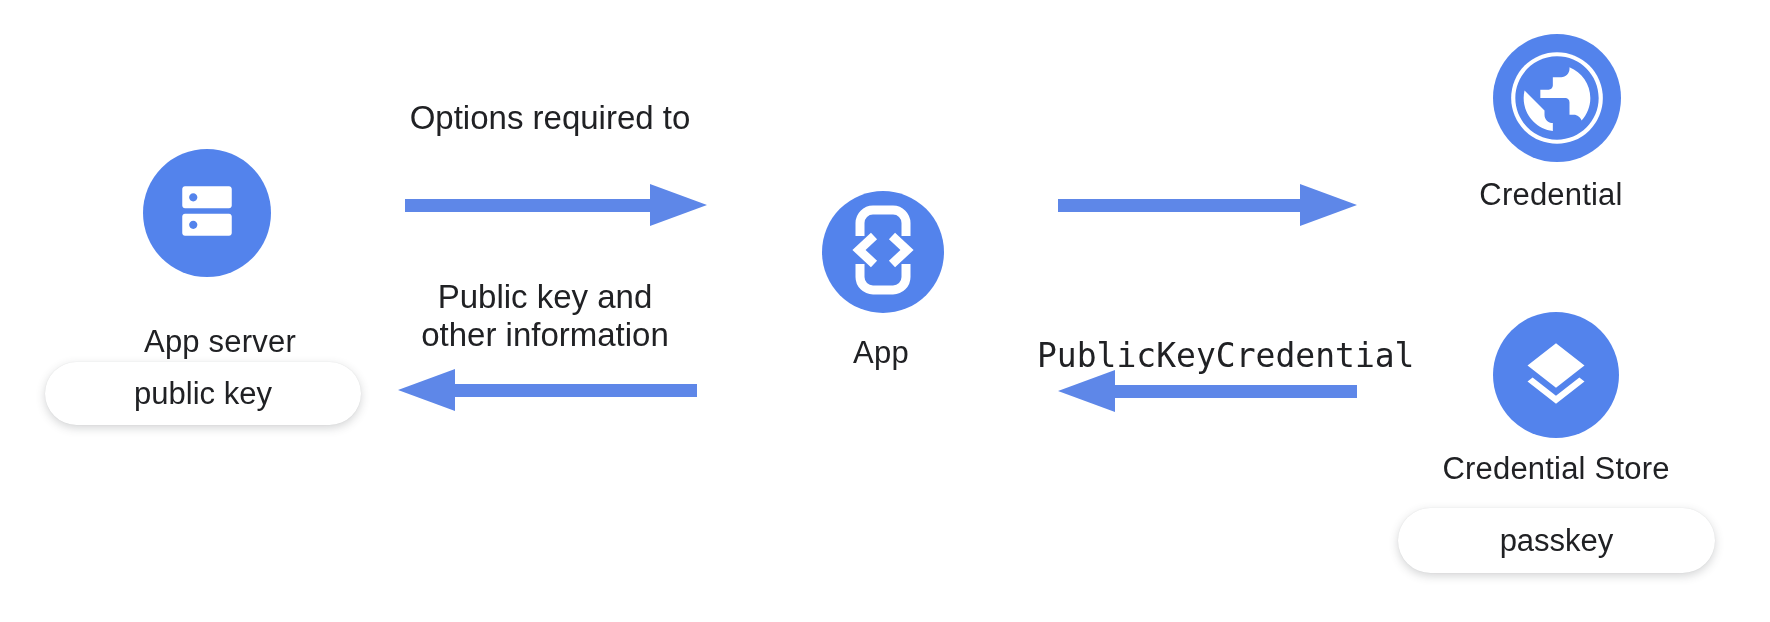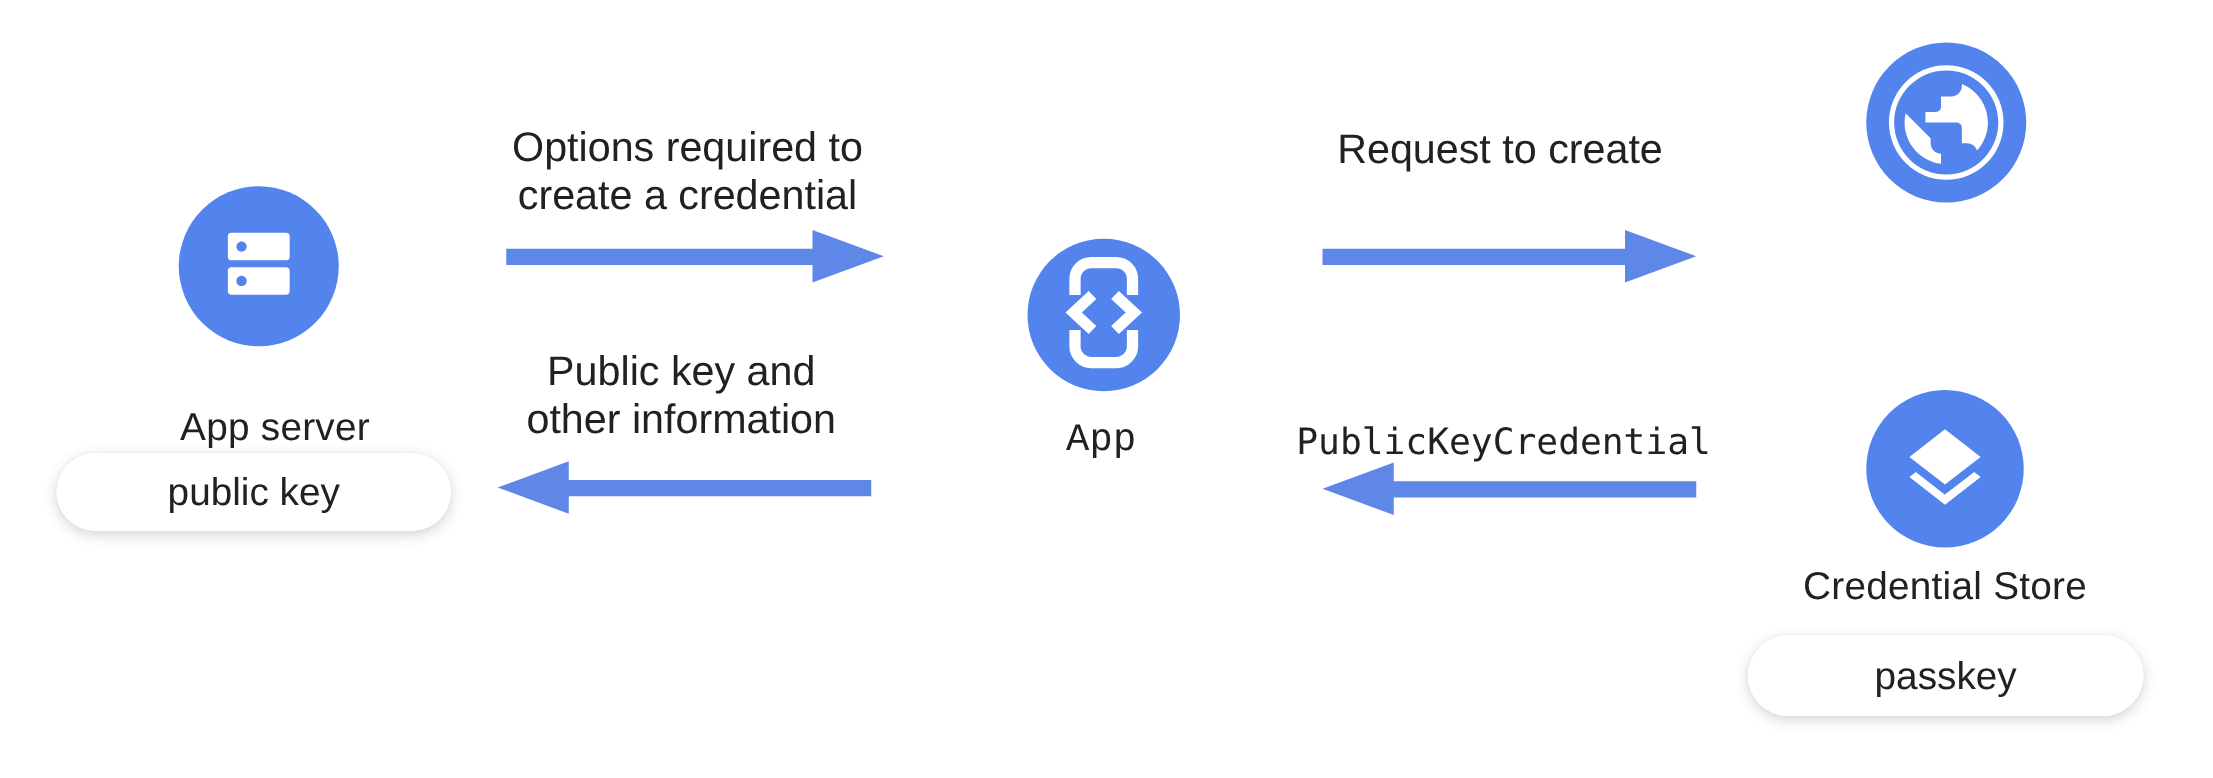--- a/index.html
+++ b/index.html
@@ -20,21 +20,21 @@
   .node-label{
     position:absolute;text-align:center;font-size:31px;font-weight:500;
     color:var(--text);letter-spacing:.2px;
   }
   .node-label .line{display:block;line-height:37px;}
   .flow-label{
     position:absolute;text-align:center;font-size:33px;font-weight:400;
     line-height:38px;color:var(--text);
   }
   .flow-label-mono{
-    position:absolute;text-align:left;font-size:29px;font-weight:400;
+    position:absolute;text-align:right;font-size:33px;font-weight:400;
     font-family:"DejaVu Sans Mono","Liberation Mono",monospace;color:var(--text);
     white-space:nowrap;
   }
   .pill{
     position:absolute;background:var(--pill-bg);border-radius:33px;
     display:flex;align-items:center;justify-content:center;
     font-size:31px;font-weight:500;color:var(--text);
     box-shadow:0 3px 10px rgba(60,64,67,.22), 0 0 1px rgba(60,64,67,.12);
   }
   svg.arrow{position:absolute;width:310px;height:50px;overflow:visible;}
@@ -49,21 +49,20 @@
     </svg>
   </span>
 </div>
 <div class="node-label" style="left:70px;top:288px;width:300px;margin-top:36px;">App server</div>
 <div class="pill" style="left:45px;top:362px;width:316px;height:63px;text-align:center;">
   <span>public key</span>
 </div>
 
 <div class="flow-label" style="left:350px;top:99px;width:400px;">
   <span class="line" style="display:block">Options required to</span>
-  <span class="line" style="display:block">create a credential</span>
 </div>
 <svg class="arrow" style="left:400px;top:180px;" viewBox="0 0 310 50">
   <rect x="5" y="19" width="250" height="13" style="fill:var(--arrow-blue)"></rect>
   <polygon points="250,4 250,46 307,25" style="fill:var(--arrow-blue)"></polygon>
 </svg>
 
 <div class="flow-label" style="left:345px;top:278px;width:400px;">
   <span class="line" style="display:block">Public key and</span>
   <span class="line" style="display:block">other information</span>
 </div>
@@ -75,24 +74,23 @@
 <div class="node-circle" style="left:822px;top:191px;width:122px;height:122px;">
   <span>
     <svg width="100" height="100" viewBox="0 0 100 100">
       <rect x="27" y="10" width="46" height="80" rx="13" fill="none" stroke="#fff" stroke-width="9"></rect>
       <rect x="14" y="36" width="72" height="28" style="fill:var(--node-blue)"></rect>
       <path d="M41 36 L26 50 L41 64" fill="none" stroke="#fff" stroke-width="9"></path>
       <path d="M59 36 L74 50 L59 64" fill="none" stroke="#fff" stroke-width="9"></path>
     </svg>
   </span>
 </div>
-<div class="node-label" style="left:731px;top:335px;width:300px;font-family:Liberation Mono, monospace;">App</div>
+<div class="node-label" style="left:731px;top:335px;width:300px;">App</div>
 
 <div class="flow-label" style="left:1000px;top:100px;width:400px;">
-  <span class="line" style="display:block">Request to create</span>
 </div>
 <svg class="arrow" style="left:1053px;top:180px;" viewBox="0 0 310 50">
   <rect x="5" y="19" width="247" height="13" style="fill:var(--arrow-blue)"></rect>
   <polygon points="247,4 247,46 304,25" style="fill:var(--arrow-blue)"></polygon>
 </svg>
 
 <div class="flow-label-mono" style="left:1037px;top:336px;width:360px;">PublicKeyCredential</div>
 <svg class="arrow" style="left:1055px;top:366px;" viewBox="0 0 310 50">
   <polygon points="3,25 60,4 60,46" style="fill:var(--arrow-blue)"></polygon>
   <rect x="55" y="19" width="247" height="13" style="fill:var(--arrow-blue)"></rect>
@@ -100,20 +98,21 @@
 
 <div class="node-circle" style="left:1493px;top:34px;width:128px;height:128px;">
   <span style="display:flex;">
     <svg width="100" height="100" viewBox="0 0 24 24">
       <circle cx="12" cy="12" r="11" fill="#fff"></circle>
       <path style="fill:var(--node-blue)" d="M12 2C6.48 2 2 6.48 2 12s4.48 10 10 10 10-4.48 10-10S17.52 2 12 2zm-1 17.93c-3.95-.49-7-3.85-7-7.93 0-.62.08-1.21.21-1.79L9 15v1c0 1.1.9 2 2 2v1.93zm6.9-2.54c-.26-.81-1-1.39-1.9-1.39h-1v-3c0-.55-.45-1-1-1H8v-2h2c.55 0 1-.45 1-1V7h2c1.1 0 2-.9 2-2v-.41c2.93 1.19 5 4.06 5 7.41 0 2.08-.8 3.97-2.1 5.39z"></path>
     </svg>
   </span>
 </div>
 <div class="node-label" style="left:1401px;top:176px;width:300px;">
+  <span class="line">Credential</span>
 </div>
 
 <div class="node-circle" style="left:1493px;top:312px;width:126px;height:126px;">
   <span style="display:flex;">
     <svg width="76" height="76" viewBox="0 0 24 24">
       <path style="fill:#fff" d="M11.99 18.54l-7.37-5.73L3 14.07l9 7 9-7-1.63-1.27-7.38 5.73zM12 16l7.36-5.73L21 9l-9-7-9 7 1.63 1.27L12 16z"></path>
     </svg>
   </span>
 </div>
 <div class="node-label" style="left:1396px;top:451px;width:320px;">Credential Store</div>

